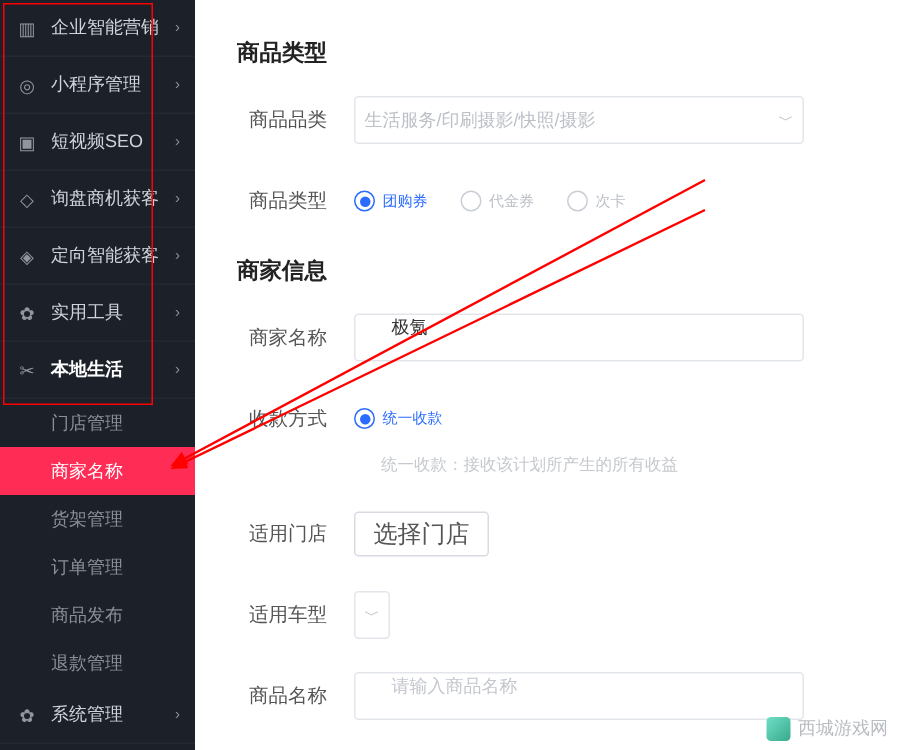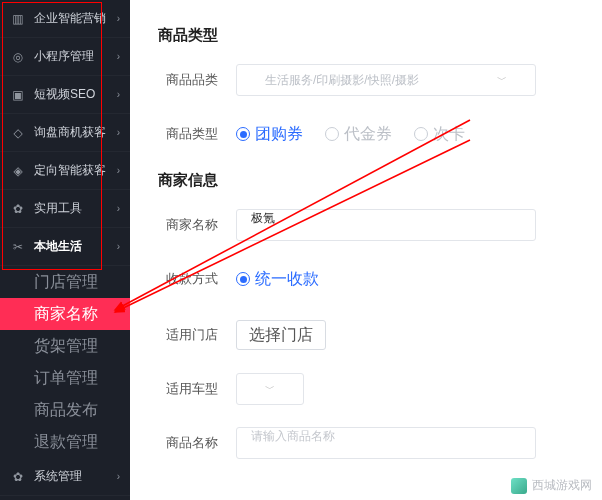--- a/index.html
+++ b/index.html
@@ -4,35 +4,35 @@
 <style>
   * { box-sizing: border-box; margin: 0; padding: 0; }
   body { font-family: -apple-system, "PingFang SC", "Microsoft YaHei", sans-serif; font-size: 13px; color: #333; background: #fff; width: 602px; height: 500px; overflow: hidden; position: relative; }
   .app { display: flex; height: 500px; }
   .sidebar { width: 130px; background: #1c2029; color: #aeb4bd; height: 500px; overflow: hidden; flex-shrink: 0; position: relative; }
   .side-item { display: flex; align-items: center; height: 38px; padding: 0 10px; cursor: pointer; font-size: 12px; border-bottom: 1px solid rgba(255,255,255,0.04); }
   .side-item .icon { width: 16px; display: inline-flex; justify-content: center; margin-right: 8px; font-size: 12px; opacity: 0.8; }
   .side-item .label { flex: 1; color: #cfd3da; }
   .side-item .arrow { font-size: 10px; color: #8a8f99; }
   .side-item.group-active .label { color: #fff; font-weight: 600; }
-  .sub-item { height: 32px; line-height: 32px; padding-left: 34px; font-size: 16px; color: #8a8f99; cursor: pointer; }
+  .sub-item { height: 32px; line-height: 32px; padding-left: 34px; font-size: 12px; color: #8a8f99; cursor: pointer; }
   .sub-item.active { background: #ff2d55; color: #fff; }
   .red-box { position: absolute; top: 2px; left: 2px; width: 100px; height: 268px; border: 1px solid #ff0000; pointer-events: none; }
   .main { flex: 1; padding: 20px 28px 0 28px; overflow: hidden; position: relative; }
   .section-title { font-size: 15px; font-weight: 700; color: #222; margin: 6px 0 18px 0; }
   .form-row { display: flex; align-items: center; margin-bottom: 20px; min-height: 34px; }
   .form-label { width: 78px; text-align: right; padding-right: 18px; color: #555; font-size: 13px; flex-shrink: 0; }
-  .select { flex: 1; max-width: 300px; height: 32px; border: 1px solid #e2e5ea; border-radius: 3px; display: flex; align-items: center; padding: 0 28px; color: #bcc0c7; font-size: 12px; background: #fff; justify-content: space-between; }
+  .select { flex: 1; max-width: 300px; height: 32px; border: 1px solid #e2e5ea; border-radius: 3px; display: flex; align-items: center; padding: 0 6px; color: #bcc0c7; font-size: 12px; background: #fff; justify-content: space-between; }
   .select.small { max-width: 90px; flex: none; }
   .select .caret { font-size: 10px; color: #bbb; }
-  .input { flex: 1; max-width: 300px; height: 32px; border: 1px solid #e2e5ea; border-radius: 3px; padding: 0 14px; font-size: 12px; background: #fff; }
+  .input { flex: 1; max-width: 300px; height: 32px; border: 1px solid #e2e5ea; border-radius: 3px; padding: 0 24px; font-size: 12px; background: #fff; }
   .input-text { color: #333; }
   .input.placeholder { color: #c4c7cd; }
   .radio-group { display: flex; align-items: center; gap: 22px; flex-wrap: wrap; }
-  .radio { display: inline-flex; align-items: center; cursor: pointer; color: #bcc0c7; font-size: 16px; }
+  .radio { display: inline-flex; align-items: center; cursor: pointer; color: #bcc0c7; font-size: 10px; }
   .radio.checked { color: #2b6cff; }
   .radio .dot { width: 14px; height: 14px; border: 1px solid #c9ced6; border-radius: 50%; margin-right: 5px; display: inline-flex; align-items: center; justify-content: center; }
   .radio.checked .dot { border-color: #2b6cff; }
   .radio.checked .dot::after { content: ""; width: 7px; height: 7px; border-radius: 50%; background: #2b6cff; }
   .hint { font-size: 11px; color: #c6c9ce; margin-top: 6px; margin-left: 96px; }
   .btn { display: inline-flex; align-items: center; height: 30px; padding: 0 12px; border: 1px solid #d8dce2; border-radius: 3px; background: #fff; color: #555; font-size: 16px; cursor: pointer; }
   .watermark { position: absolute; right: 10px; bottom: 6px; font-size: 12px; color: #b9bcc2; display: flex; align-items: center; gap: 5px; text-align: center; }
   .wm-icon { width: 16px; height: 16px; border-radius: 3px; background: linear-gradient(135deg,#6ee0c6,#3aa98b); display:inline-block;}
   svg.arrows { position: absolute; top: 0; left: 0; pointer-events: none; }
 </style>
@@ -134,20 +134,21 @@
 
     <div class="form-row" style="margin-bottom:4px;">
       <div class="form-label">收款方式</div>
       <div class="radio-group">
         <label class="radio checked">
           <span class="dot"></span>
           <span>统一收款</span>
         </label>
       </div>
     </div>
+    <div class="hint">统一收款：接收该计划所产生的所有收益</div>
 
     <div class="form-row" style="margin-top:22px;">
       <div class="form-label">适用门店</div>
       <button class="btn">选择门店</button>
     </div>
 
     <div class="form-row">
       <div class="form-label">适用车型</div>
       <div class="select small">
         <span></span>

